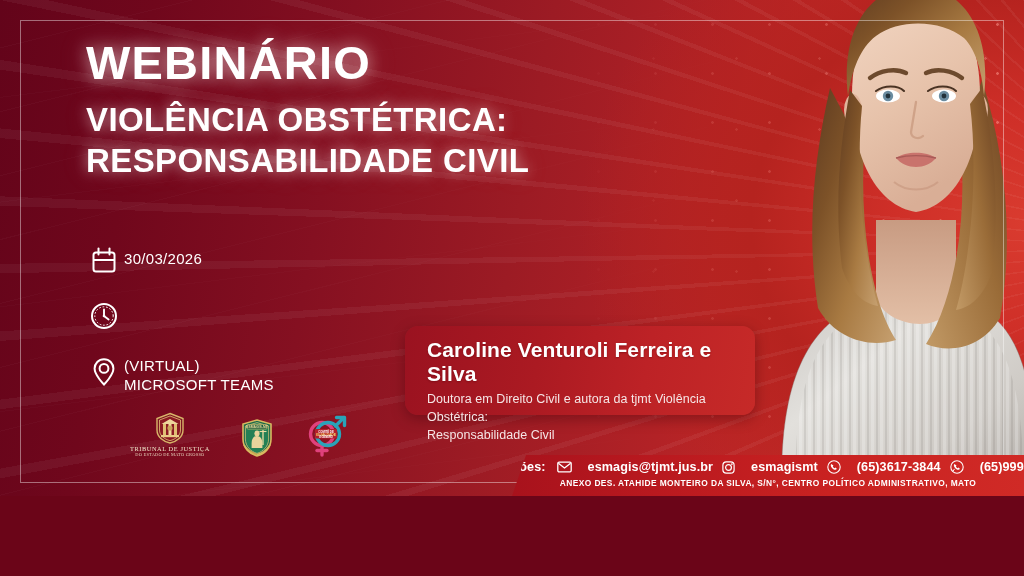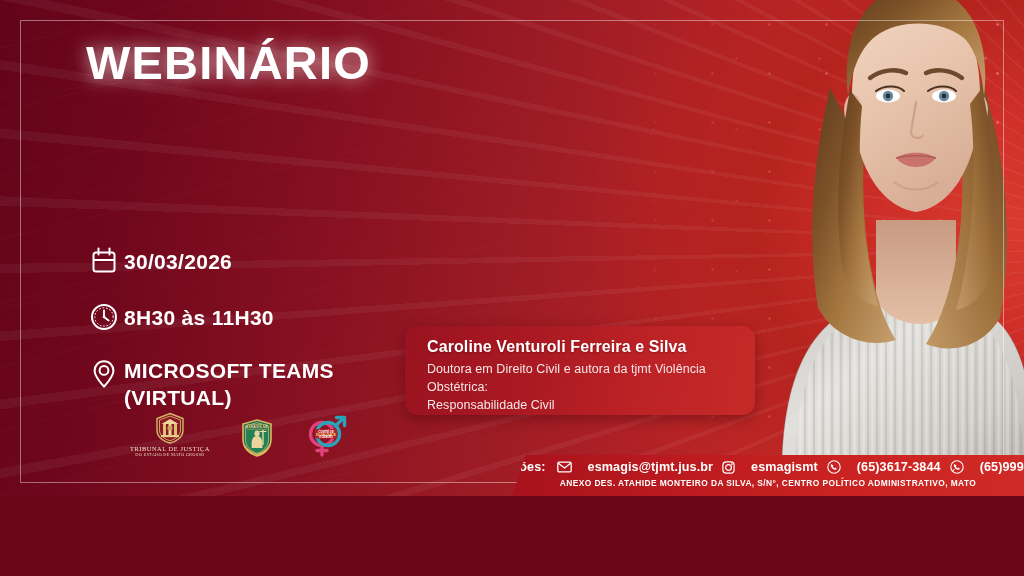--- a/index.html
+++ b/index.html
@@ -81,21 +81,21 @@
 
   
   .info { position:absolute; left:84px; top:246px; width:360px; }
   .info-row { display:flex; align-items:flex-start; margin-bottom:26px; }
   .info-icon {
     width:40px; flex:0 0 40px;
     display:flex; align-items:flex-start; justify-content:center;
     padding-top:1px;
   }
   .info-text {
-    color:#ffffff; font-size:21px; font-weight:bold;
+    color:#ffffff; font-size:15px; font-weight:normal;
     line-height:1.28; letter-spacing:.3px; padding-top:3px;
   }
   .info-row.loc .info-text { padding-top:0; }
 
   
   .portrait {
     position:absolute;
     right:0; bottom:0;
     width:360px; height:576px;
     pointer-events:none;
@@ -105,21 +105,21 @@
   .speaker-card {
     position:absolute;
     left:405px; top:326px;
     width:350px; height:89px;
     border-radius:13px;
     background:linear-gradient(100deg, #9a1220 0%, #ab1a22 38%, #bd2226 68%, #c62a28 100%);
     box-shadow:0 4px 14px rgba(60,0,10,.40);
     padding:12px 18px 0 22px;
   }
   .speaker-name {
-    color:#ffffff; font-size:16px; font-weight:bold;
+    color:#ffffff; font-size:21px; font-weight:bold;
     letter-spacing:.1px; line-height:1.15;
     text-shadow:0 1px 2px rgba(90,0,10,.45);
   }
   .speaker-bio {
     margin-top:5px;
     color:#f6e6e6; font-size:12.5px; font-weight:normal;
     line-height:1.42; letter-spacing:.05px;
   }
 
   
@@ -248,20 +248,24 @@
       <path d="M232 238 C244 235 260 235 272 238" stroke="#a85a56" stroke-width="1.3" fill="none"></path>
 
       <path d="M230 262 C242 272 262 272 274 262" stroke="rgba(190,140,115,0.45)" stroke-width="2" fill="none"></path>
     </svg>
   </div>
 
   <div class="frame"></div>
 
   <div class="headline">
     <div class="h-webinario">WEBINÁRIO</div>
+    <div class="h-subject">
+      <div>VIOLÊNCIA OBSTÉTRICA:</div>
+      <div>RESPONSABILIDADE CIVIL</div>
+    </div>
   </div>
 
   <div class="info">
 
     <div class="info-row">
       <div class="info-icon">
         <svg width="26" height="28" viewBox="0 0 26 28">
           <rect x="2.5" y="5.5" width="21" height="19" rx="2.5" fill="none" stroke="#ffffff" stroke-width="2"></rect>
           <line x1="2.5" y1="13" x2="23.5" y2="13" stroke="#ffffff" stroke-width="2"></line>
           <line x1="7.5" y1="1.6" x2="7.5" y2="7.5" stroke="#ffffff" stroke-width="2" stroke-linecap="round"></line>
@@ -274,33 +278,32 @@
     <div class="info-row">
       <div class="info-icon">
         <svg width="28" height="28" viewBox="0 0 28 28">
           <circle cx="14" cy="14" r="12" fill="none" stroke="#ffffff" stroke-width="2"></circle>
           <circle cx="14" cy="14" r="9.2" fill="none" stroke="#ffffff" stroke-width="1" stroke-dasharray="0.9 2.6" stroke-linecap="round"></circle>
           <line x1="14" y1="14" x2="14" y2="7.4" stroke="#ffffff" stroke-width="1.9" stroke-linecap="round"></line>
           <line x1="14" y1="14" x2="18.6" y2="17.4" stroke="#ffffff" stroke-width="1.9" stroke-linecap="round"></line>
           <circle cx="14" cy="14" r="1.3" fill="#ffffff"></circle>
         </svg>
       </div>
-      <div class="info-text">8H30 às 11H30</div>
     </div>
 
     <div class="info-row loc">
       <div class="info-icon">
         <svg width="24" height="32" viewBox="0 0 24 32">
           <path d="M12 2.2 C6.6 2.2 2.6 6.4 2.6 11.6 C2.6 18.2 12 27.5 12 27.5 C12 27.5 21.4 18.2 21.4 11.6 C21.4 6.4 17.4 2.2 12 2.2 Z" fill="none" stroke="#ffffff" stroke-width="2"></path>
           <circle cx="12" cy="11.4" r="4.4" fill="none" stroke="#ffffff" stroke-width="2"></circle>
         </svg>
       </div>
       <div class="info-text">
+        <div>(VIRTUAL)</div>
         <div>MICROSOFT TEAMS</div>
-        <div>(VIRTUAL)</div>
       </div>
     </div>
 
   </div>
 
   <div class="speaker-card">
     <div class="speaker-name">Caroline Venturoli Ferreira e Silva</div>
     <div class="speaker-bio">
       <div>Doutora em Direito Civil e autora da tjmt Violência Obstétrica:</div>
       <div>Responsabilidade Civil</div>

